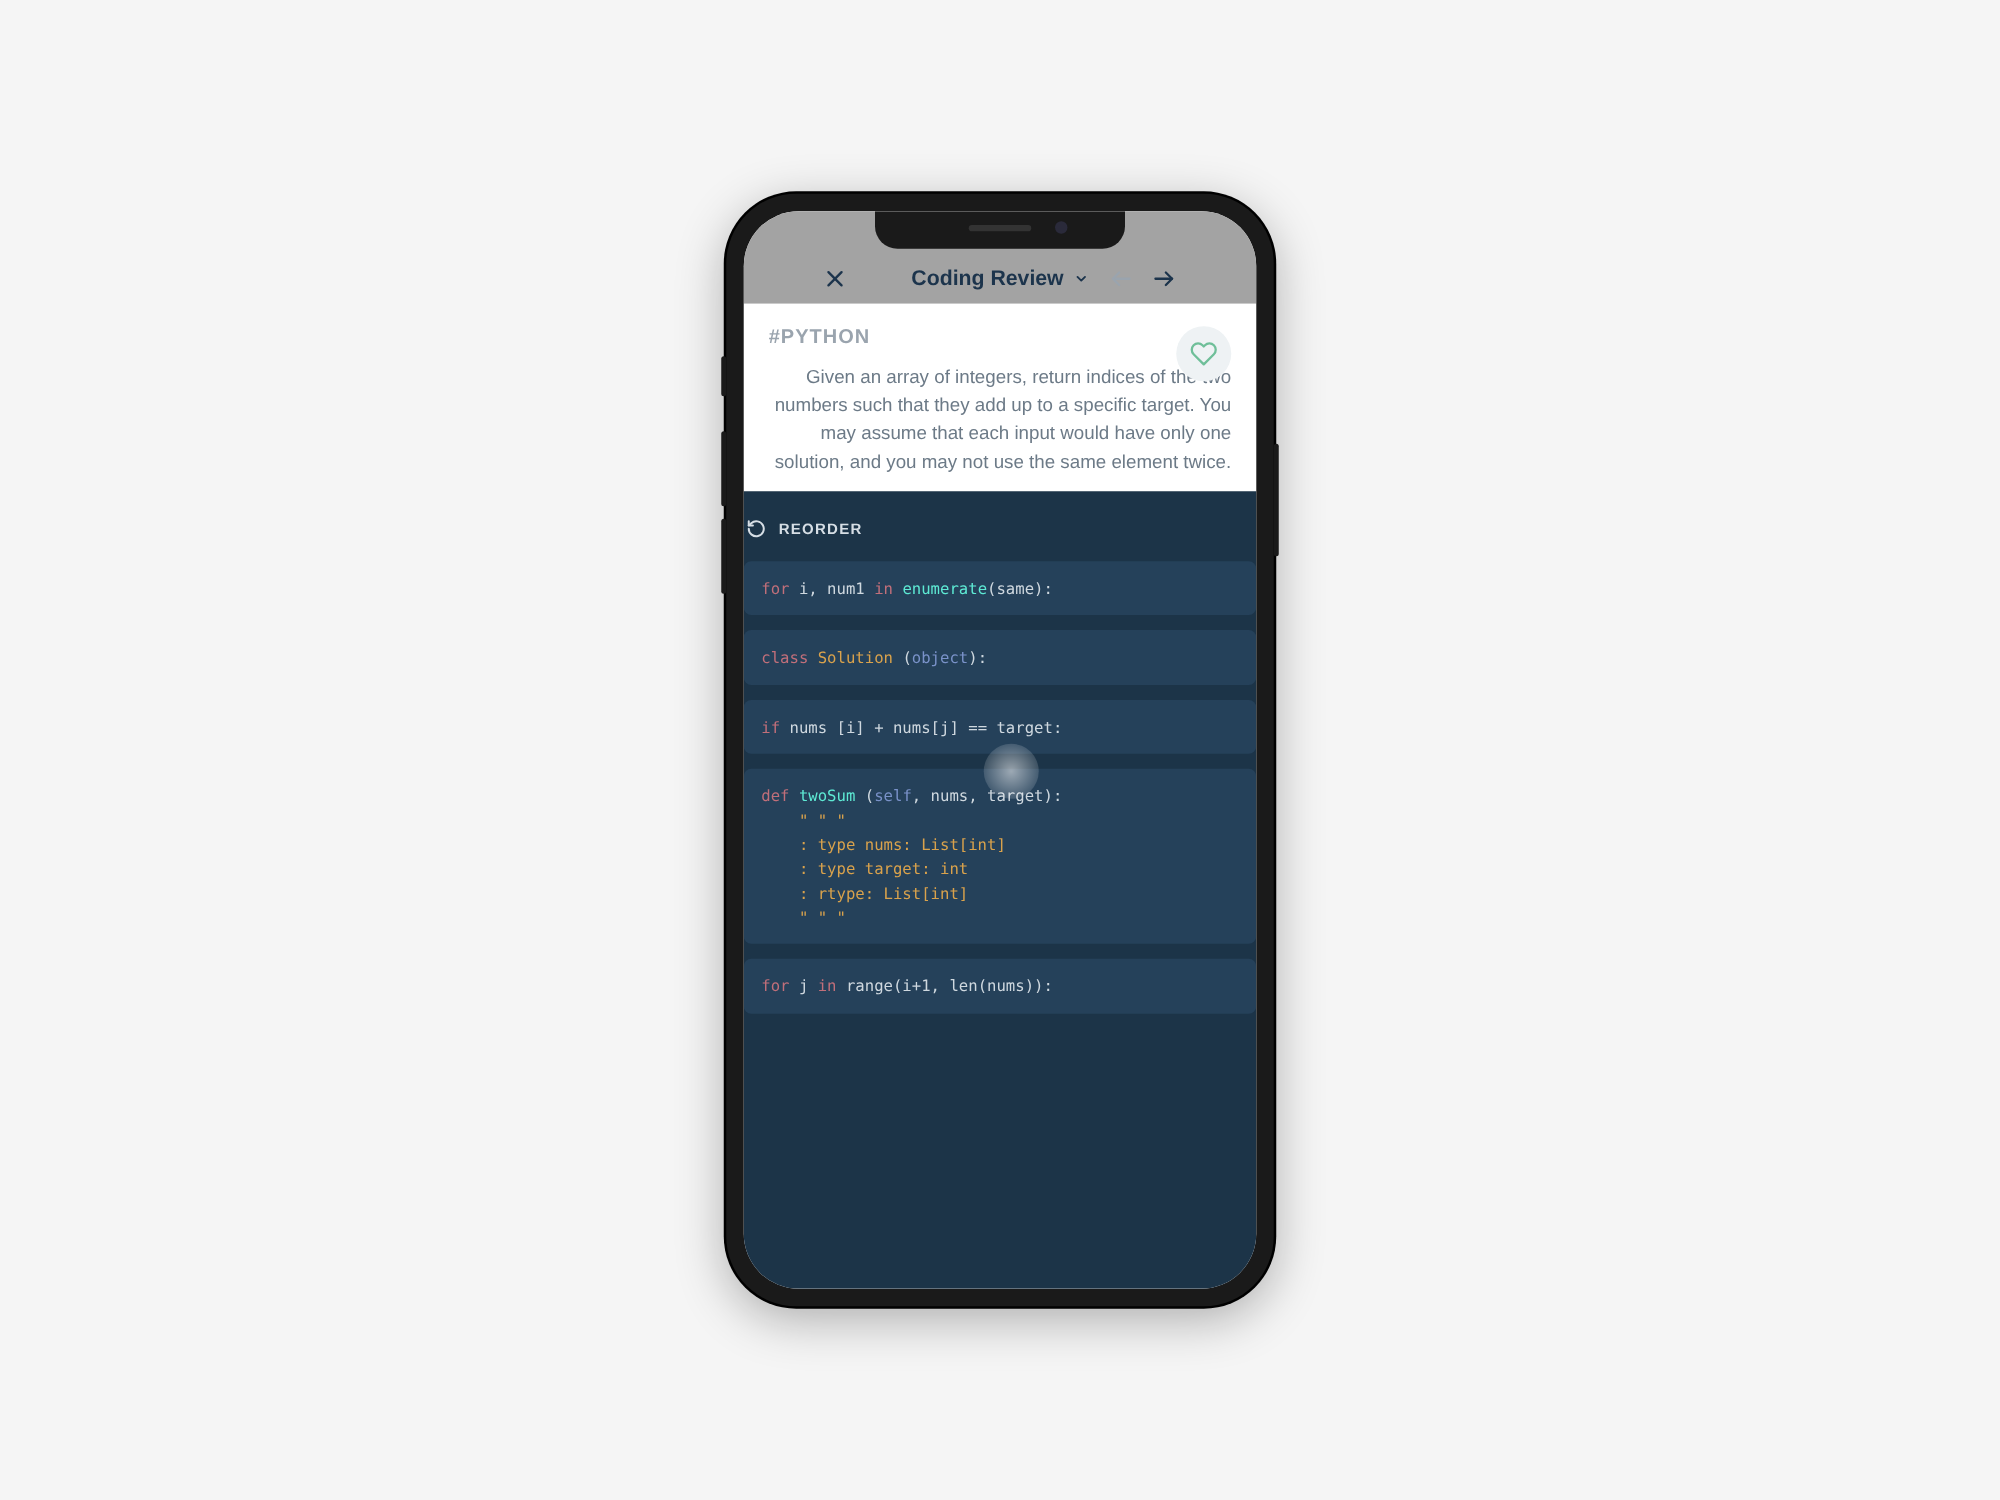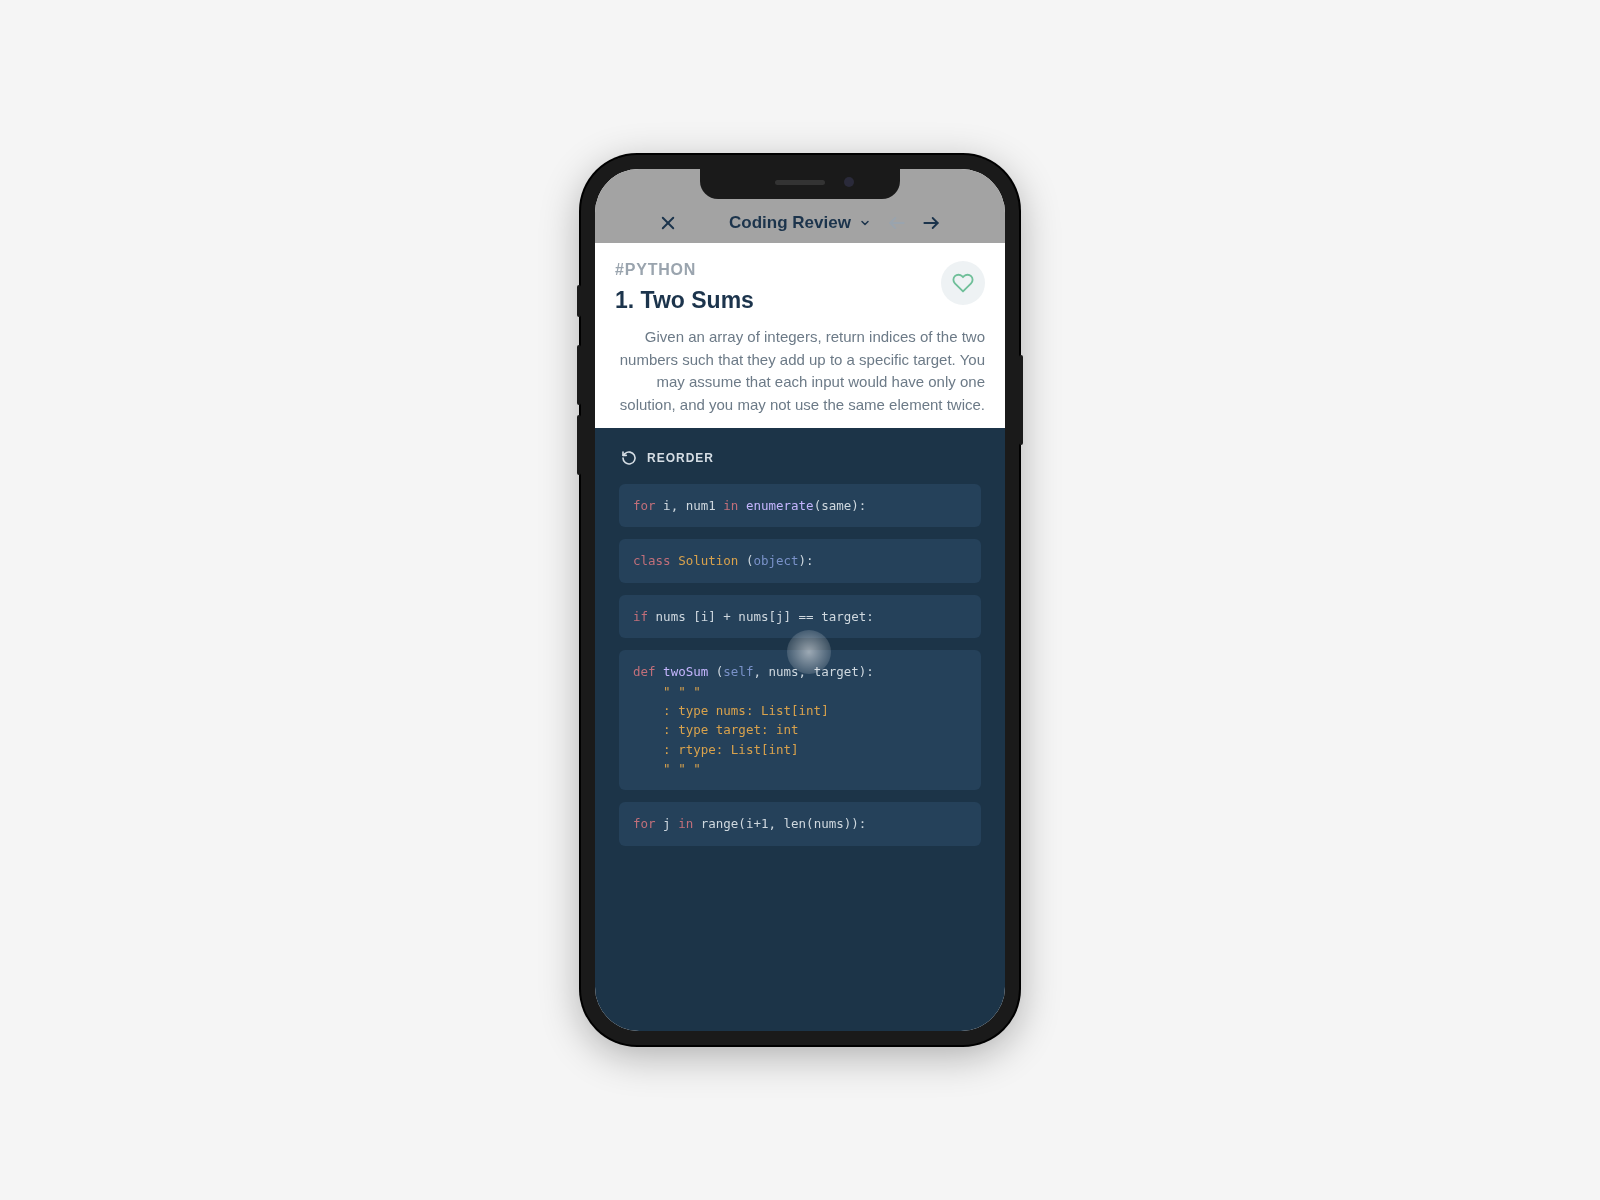--- a/index.html
+++ b/index.html
@@ -141,21 +141,21 @@
       border-radius: 20px;
       font-weight: 700;
       font-size: 13px;
       letter-spacing: 0.5px;
     }
 
     
     .code-area {
       flex:1;
       background:#1c3448;
-      padding: 18px 24px 30px;
+      padding: 18px 0 30px;
       overflow:hidden;
       position:relative;
     }
     .reorder {
       display:flex;
       align-items:center;
       gap:10px;
       color:#d6dee5;
       font-size: 12px;
       letter-spacing: 1px;
@@ -167,21 +167,21 @@
       border-radius: 6px;
       padding: 12px 14px;
       margin-bottom: 12px;
       font-family: 'Menlo','Consolas',monospace;
       font-size: 12.5px;
       color:#cfd8df;
       white-space: pre;
       line-height: 1.55;
     }
     .tok-kw { color:#c16f7a; }
-    .tok-fn { color:#c4b5fd; }
+    .tok-fn { color:#5eead4; }
     .tok-cls  { color:#d9a24c;text-align:right; }
     .tok-str { color:#d9a24c; }
     .tok-param { color:#7a92c9; }
     .tok-plain { color:#cfd8df; }
 
     .touch-indicator {
       position:absolute;
       width: 44px;
       height: 44px;
       border-radius:50%;
@@ -227,21 +227,20 @@
             <svg width="20" height="20" viewBox="0 0 24 24" fill="none" stroke="currentColor" stroke-width="2.2" stroke-linecap="round" stroke-linejoin="round">
                 <line x1="4" y1="12" x2="20" y2="12"></line>
                 <polyline points="14 6 20 12 14 18"></polyline>
               </svg>
           </div>
         </div>
       </div>
 
       <div class="header">
         <div class="tag">#PYTHON</div>
-        <div class="title">1. Two Sums</div>
         <div class="fav-btn">
           <svg width="22" height="22" viewBox="0 0 24 24" fill="none" stroke="currentColor" stroke-width="2" stroke-linecap="round" stroke-linejoin="round">
               <path d="M20.84 4.61a5.5 5.5 0 0 0-7.78 0L12 5.67l-1.06-1.06a5.5 5.5 0 0 0-7.78 7.78L12 21.23l8.84-8.84a5.5 5.5 0 0 0 0-7.78z"></path>
             </svg>
         </div>
         <div class="desc">Given an array of integers, return indices of the two numbers such that they add up to a specific target. You may assume that each input would have only one solution, and you may not use the same element twice.</div>
       </div>
 
       <div class="code-area">
         <div class="reorder">

